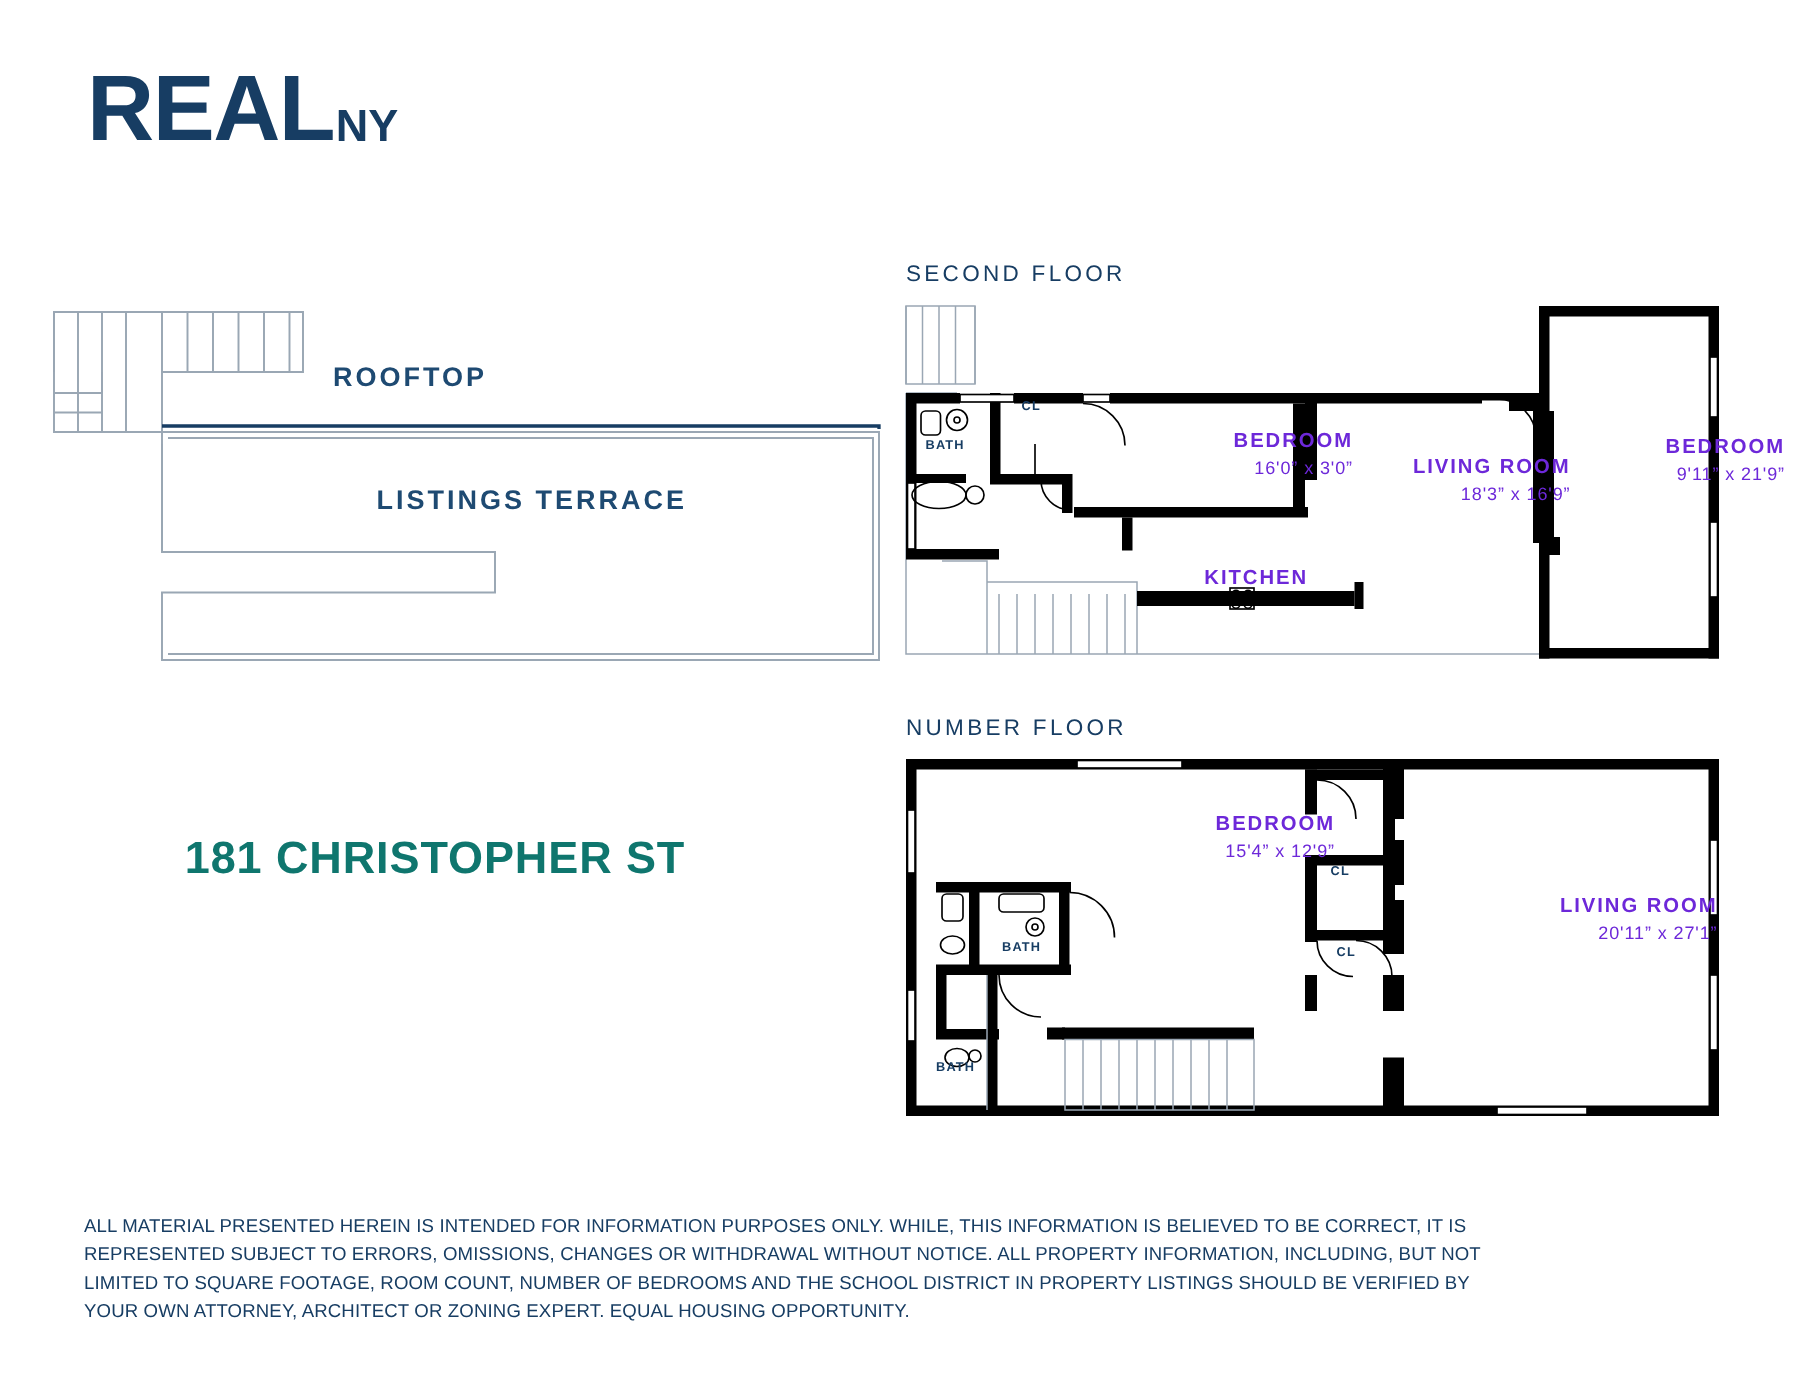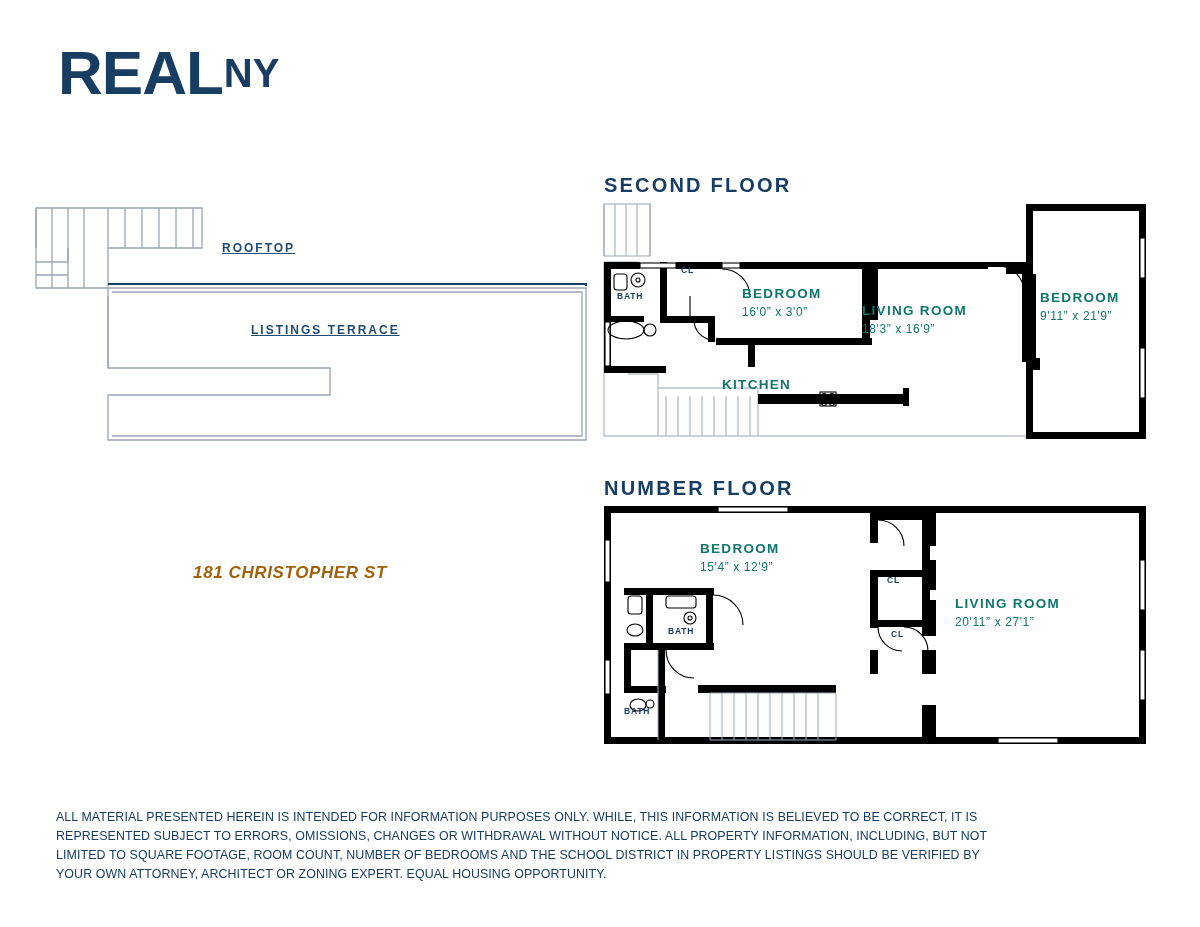--- a/index.html
+++ b/index.html
@@ -15,90 +15,88 @@
     color: #1b3a5c;
     overflow: hidden;
   }
   .abs { position: absolute; }
 
   
   #logo {
     left: 58px;
     top: 44px;
     display: flex;
-    align-items: flex-start;
+    align-items: flex-end;
     color: #173d63;
   }
   #logo .main {
     font-size: 62px;
     font-weight: 700;
     letter-spacing: -1px;
     line-height: 58px;
     font-family: "Liberation Sans", sans-serif;
   }
   #logo .sup {
-    font-size: 40px;
+    font-size: 30px;
     font-weight: 700;
     line-height: 34px;
     letter-spacing: 0px;
     margin-top: 12px;
     margin-left: 1px;
   }
 
   
   .floor-title {
-    font-size: 20px;
-    font-weight: 700;
+    font-size: 15px;
+    font-weight: 400;
     letter-spacing: 2.2px;
     color: #173d63;
     text-align: right;
   }
   #second-floor-title { left: 604px; top: 174px; }
   #first-floor-title  { left: 604px; top: 477px; }
 
   .plan-label {
-    font-size: 12px;
+    font-size: 18px;
     font-weight: 700;
     letter-spacing: 2.0px;
     color: #1e4a72;
-    text-decoration: underline;
   }
   #rooftop-label { left: 222px; top: 241px; }
   #terrace-label { left: 251px; top: 323px; }
 
   #address {
     left: 0px;
     top: 558px;
     width: 580px;
     text-align: center;
-    font-size: 17px;
+    font-size: 30px;
     font-weight: 700;
     letter-spacing: 0.6px;
     line-height: 30px;
-    color: #a16207;
-    font-style: italic;
+    color: #0f766e;
   }
 
   
   #disclaimer {
     left: 56px;
     top: 808px;
     width: 950px;
     font-size: 12.4px;
     line-height: 19px;
     letter-spacing: 0.1px;
     color: #173d63;
     font-family: Liberation Sans, sans-serif;
   }
 
   
   .room {
     position: absolute;
-    text-align: left;
-    color: #0f766e;
+    text-align: right;
+    color: #6d28d9;
     line-height: 1.25;
   }
   .room .name {
     font-size: 13.5px;
     font-weight: 700;
     letter-spacing: 1.3px;
     white-space: nowrap;
   }
   .room .dim {
     font-size: 12px;

